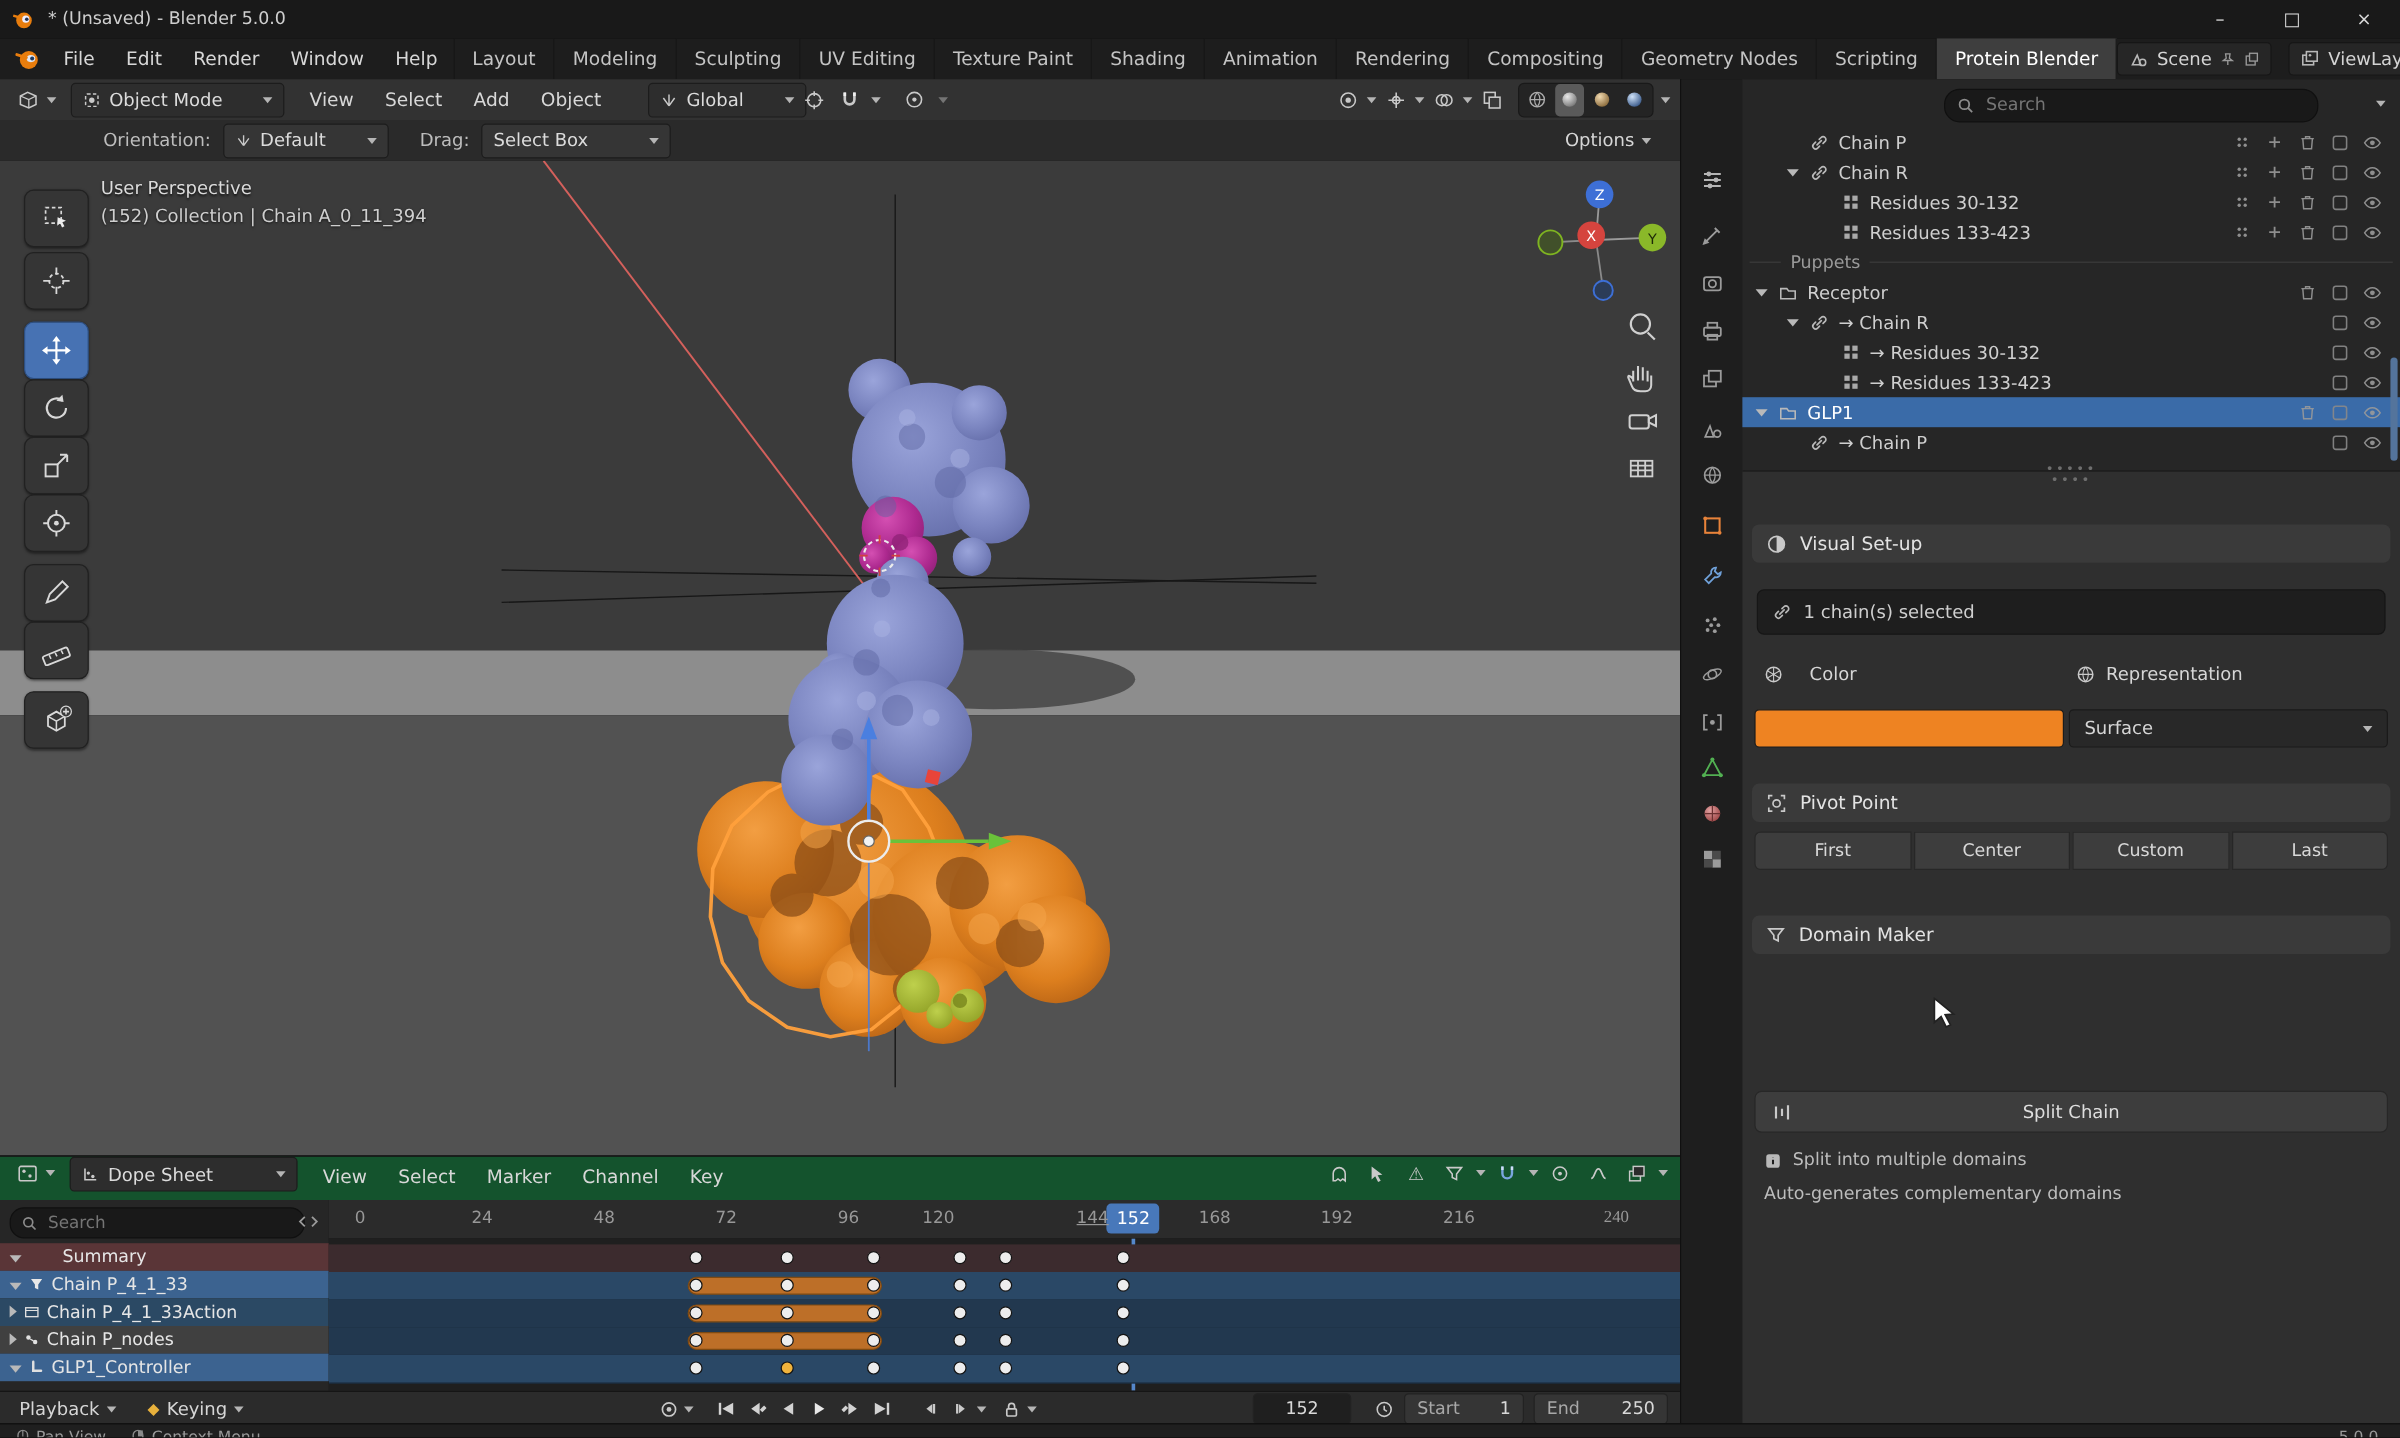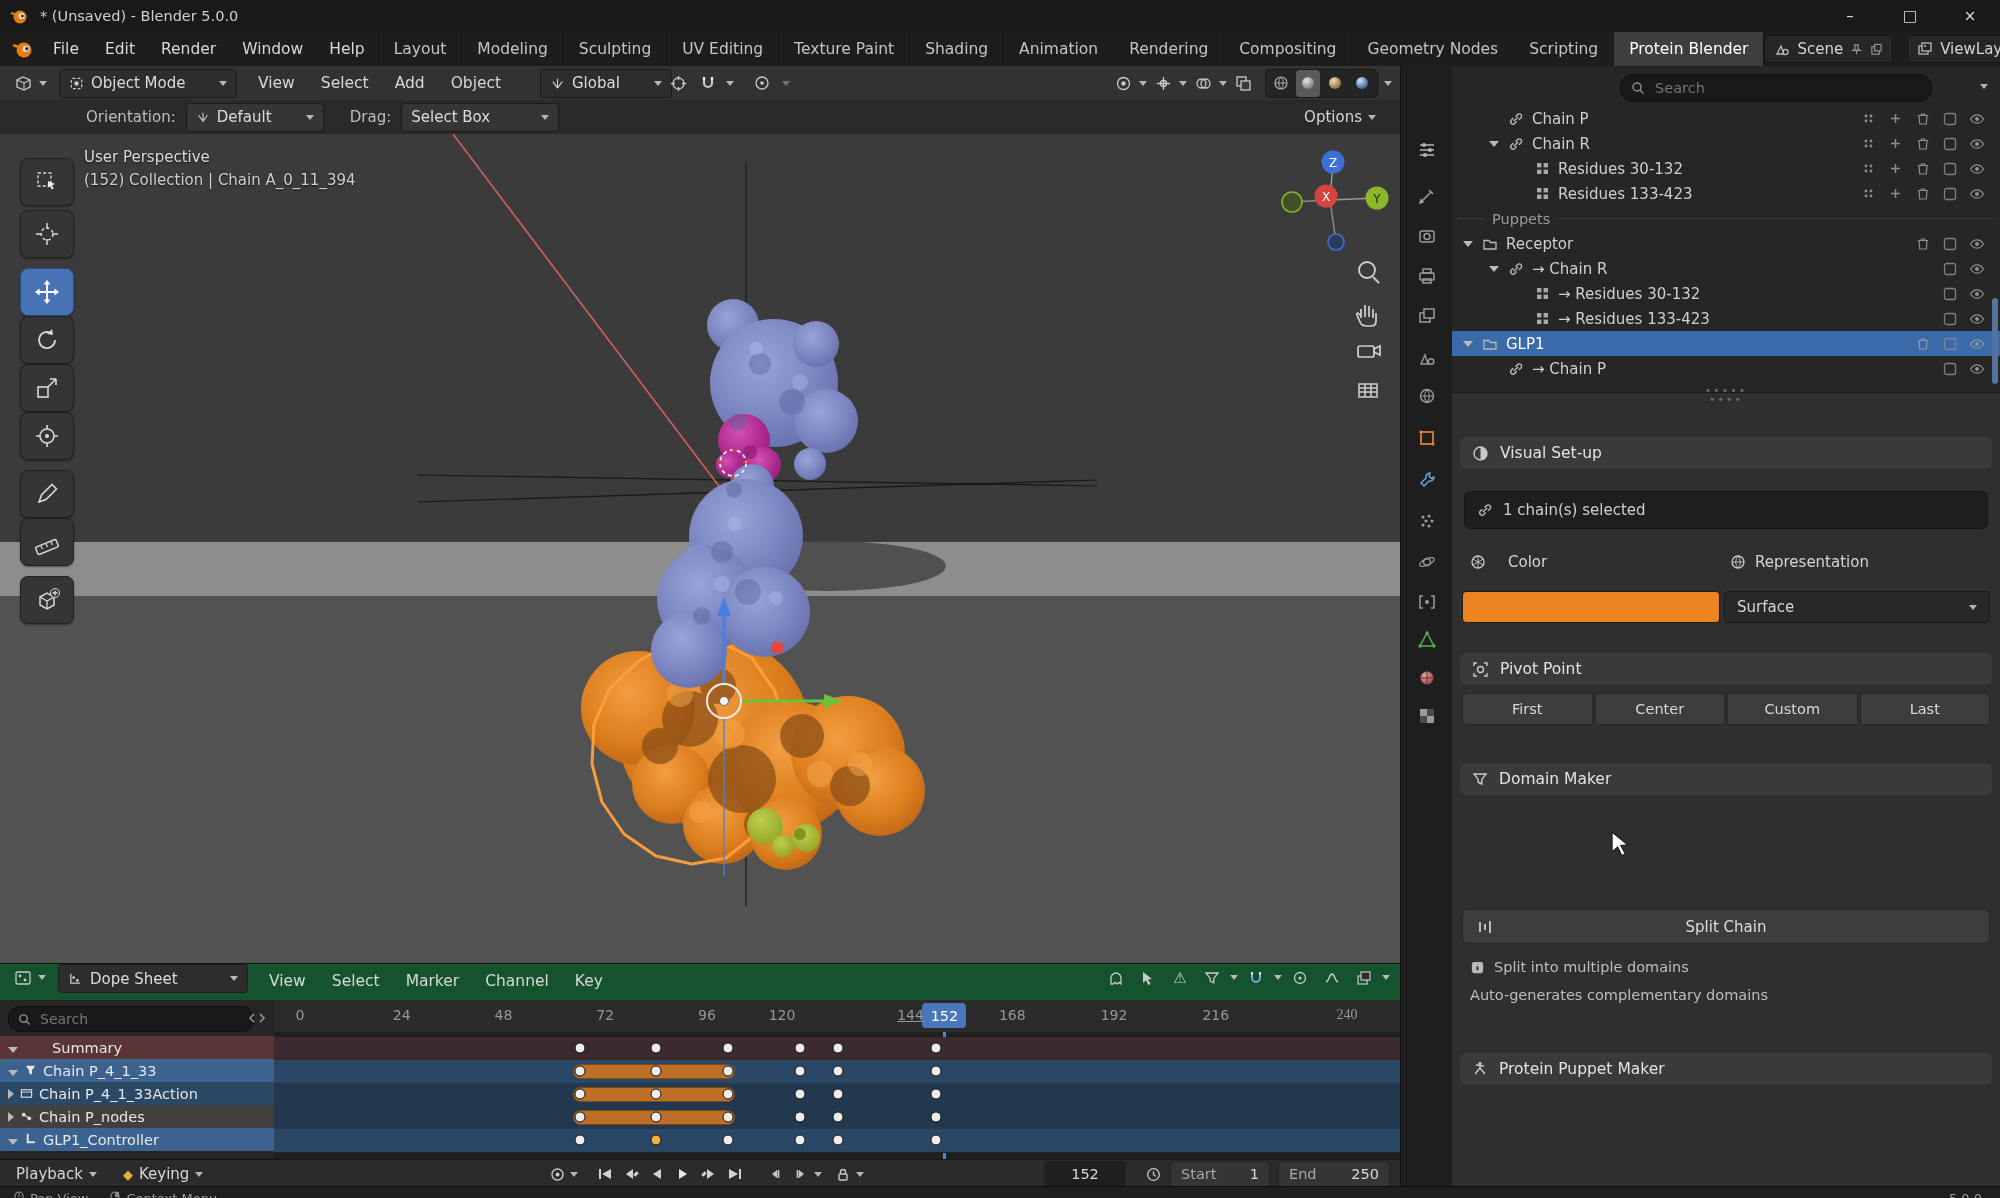--- a/index.html
+++ b/index.html
@@ -1079,29 +1079,20 @@
       <span>
           <svg width="15" height="15" viewBox="0 0 16 16">
             <rect x="2" y="2" width="12" height="12" rx="2.5" fill="#b9b9b9"></rect>
             <path d="M8 7v4M8 4.6v.2" stroke="#1e1e1e" stroke-width="1.8"></path>
           </svg>
         </span>
       <span>Split into multiple domains</span>
     </div>
     <div class="note" style="left:18px;top:594px">Auto-generates complementary domains</div>
 
-    <div class="phead" style="top:660px">
-      <span>
-          <svg width="16" height="16" viewBox="0 0 16 16">
-            <path d="M8 2v5M8 7L3 13M8 7l5 6M4 4l8 1" stroke="#c9c9c9" stroke-width="1.4" fill="none"></path>
-            <circle cx="8" cy="2.5" r="1.6" fill="#c9c9c9"></circle>
-          </svg>
-        </span>
-      <span>Protein Puppet Maker</span>
-    </div>
 
     <svg class="abs" style="left:158px;top:438px" width="24" height="26" viewBox="0 0 24 26">
       <path d="M2 1l16 13-7 .6 4.4 8.4-3.6 1.8-4.2-8.6L2 21z" fill="#fff" stroke="#222" stroke-width="1.4"></path>
     </svg>
   </div>
 
   <div id="dopesheet" class="abs">
     <div id="dsheader">
       <div class="flatbtn" style="margin-left:6px">
         <svg width="18" height="18" viewBox="0 0 18 18">

